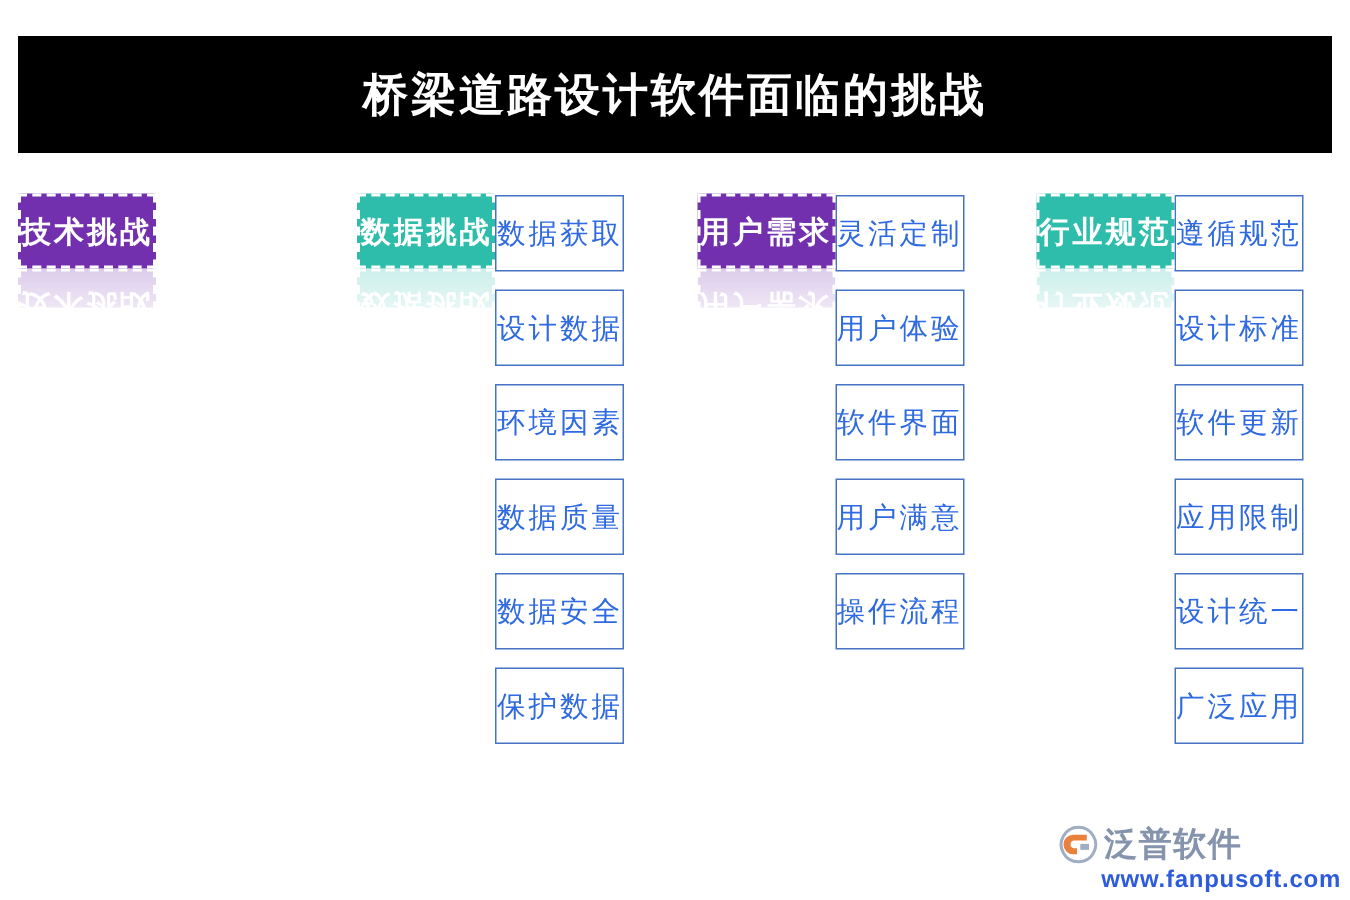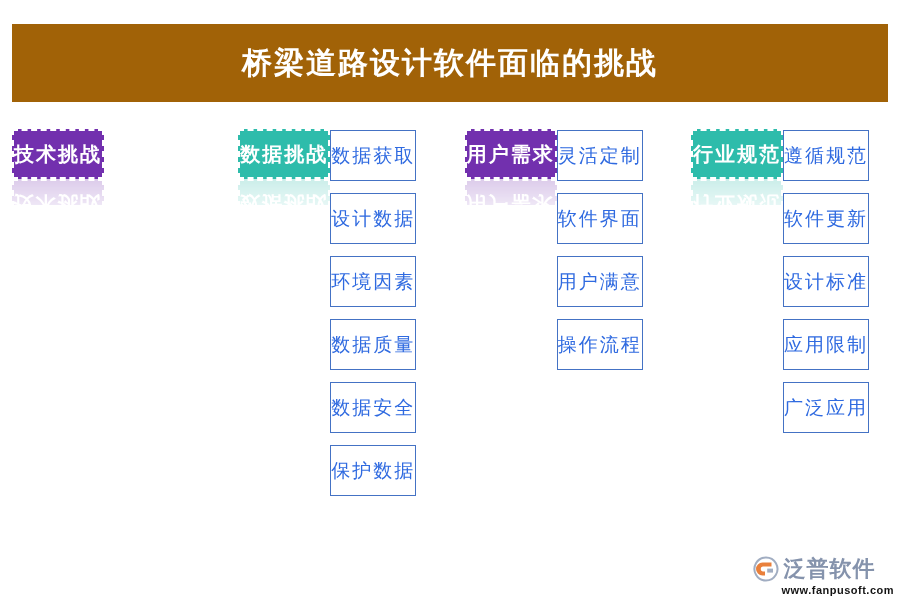--- a/index.html
+++ b/index.html
@@ -10,21 +10,21 @@
     font-family:"Liberation Serif","DejaVu Serif",serif;
     overflow:hidden;
     position:relative;
   }
 
   
   .banner{
     position:absolute;
     left:12px; top:24px;
     width:876px; height:78px;
-    background:#a16207;
+    background:#000000;
     display:flex;align-items:center;justify-content:center;
   }
   .banner-title{
     color:#ffffff;
     font-size:30px;
     font-weight:bold;
     letter-spacing:2px;
     font-family:"Liberation Serif","DejaVu Serif",serif;
     white-space:nowrap;
   }
@@ -123,22 +123,22 @@
   .wm-row{display:flex;align-items:center;gap:4px;}
   .wm-mark{width:26px;height:26px;flex:0 0 26px;position:relative;}
   .wm-text{
     font-size:22px;
     font-weight:bold;
     color:#7b8aa6;
     letter-spacing:1px;
     font-family:"Liberation Sans","DejaVu Sans",sans-serif;
   }
   .wm-url{
-    font-size:11px;
-    color:#000000;
+    font-size:16px;
+    color:#1d4ed8;
     letter-spacing:.5px;
     margin-left:28px;
     font-family:"Liberation Sans","DejaVu Sans",sans-serif;
     font-weight:bold;
   }
 </style>
 </head>
 <body>
 
 <div class="banner">
@@ -175,38 +175,40 @@
 
   <div class="column">
     <div class="col-head-wrap">
       <div class="col-head purple">用户需求</div>
       <div class="col-head-reflection">
         <div class="mirror purple">用户需求</div>
       </div>
     </div>
     <div class="cells">
       <div class="cell">灵活定制</div>
+      <div class="cell">用户体验</div>
       <div class="cell">软件界面</div>
       <div class="cell">用户满意</div>
       <div class="cell">操作流程</div>
     </div>
   </div>
 
   <div class="column">
     <div class="col-head-wrap">
       <div class="col-head teal">行业规范</div>
       <div class="col-head-reflection">
         <div class="mirror teal">行业规范</div>
       </div>
     </div>
     <div class="cells">
       <div class="cell">遵循规范</div>
+      <div class="cell">设计标准</div>
       <div class="cell">软件更新</div>
-      <div class="cell">设计标准</div>
       <div class="cell">应用限制</div>
+      <div class="cell">设计统一</div>
       <div class="cell">广泛应用</div>
     </div>
   </div>
 
 </div>
 
 <div class="watermark">
   <div class="wm-row">
     <span class="wm-mark">
       <svg width="26" height="26" viewBox="0 0 26 26" aria-hidden="true">

